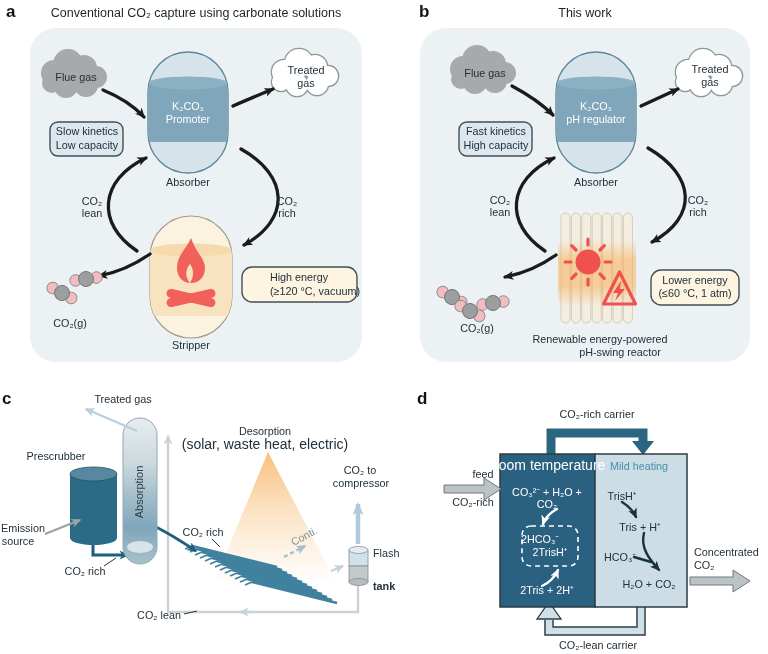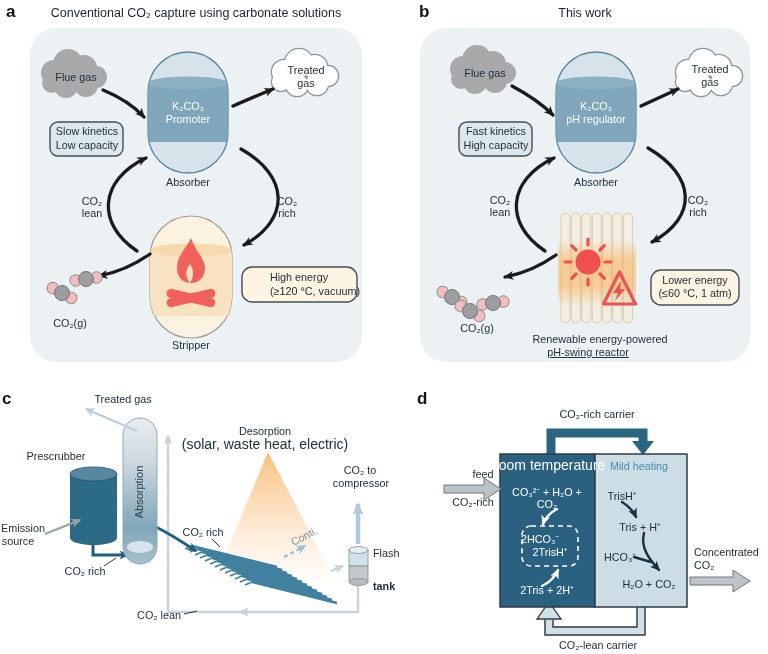--- a/index.html
+++ b/index.html
@@ -346,21 +346,21 @@
 <div class="t" style="left:596px;top:182px;">Absorber</div>
 <div class="t" style="left:496px;top:131px;">Fast kinetics</div>
 <div class="t" style="left:496px;top:145px;">High capacity</div>
 <div class="t" style="left:500px;top:200px;">CO₂</div>
 <div class="t" style="left:500px;top:212px;">lean</div>
 <div class="t" style="left:698px;top:200px;">CO₂</div>
 <div class="t" style="left:698px;top:212px;">rich</div>
 <div class="t" style="left:695px;top:280px;text-align:right;">Lower energy</div>
 <div class="t" style="left:695px;top:293px;">(≤60 °C, 1 atm)</div>
 <div class="t" style="left:600px;top:339px;">Renewable energy-powered</div>
-<div class="t" style="left:588px;top:352px;text-decoration:underline;">pH-swing reactor</div>
+<div class="t" style="left:620px;top:352px;">pH-swing reactor</div>
 <div class="t" style="left:477px;top:328px;">CO₂(g)</div>
 
 <div class="t tl big" style="left:2px;top:389px;">c</div>
 <div class="t" style="left:123px;top:399px;">Treated gas</div>
 <div class="t" style="left:56px;top:456px;">Prescrubber</div>
 <div class="t" style="left:23px;top:528px;">Emission</div>
 <div class="t" style="left:18px;top:541px;">source</div>
 <div class="t rot90" style="left:139px;top:492px;">Absorption</div>
 <div class="t" style="left:85px;top:571px;">CO₂ rich</div>
 <div class="t" style="left:203px;top:532px;">CO₂ rich</div>

